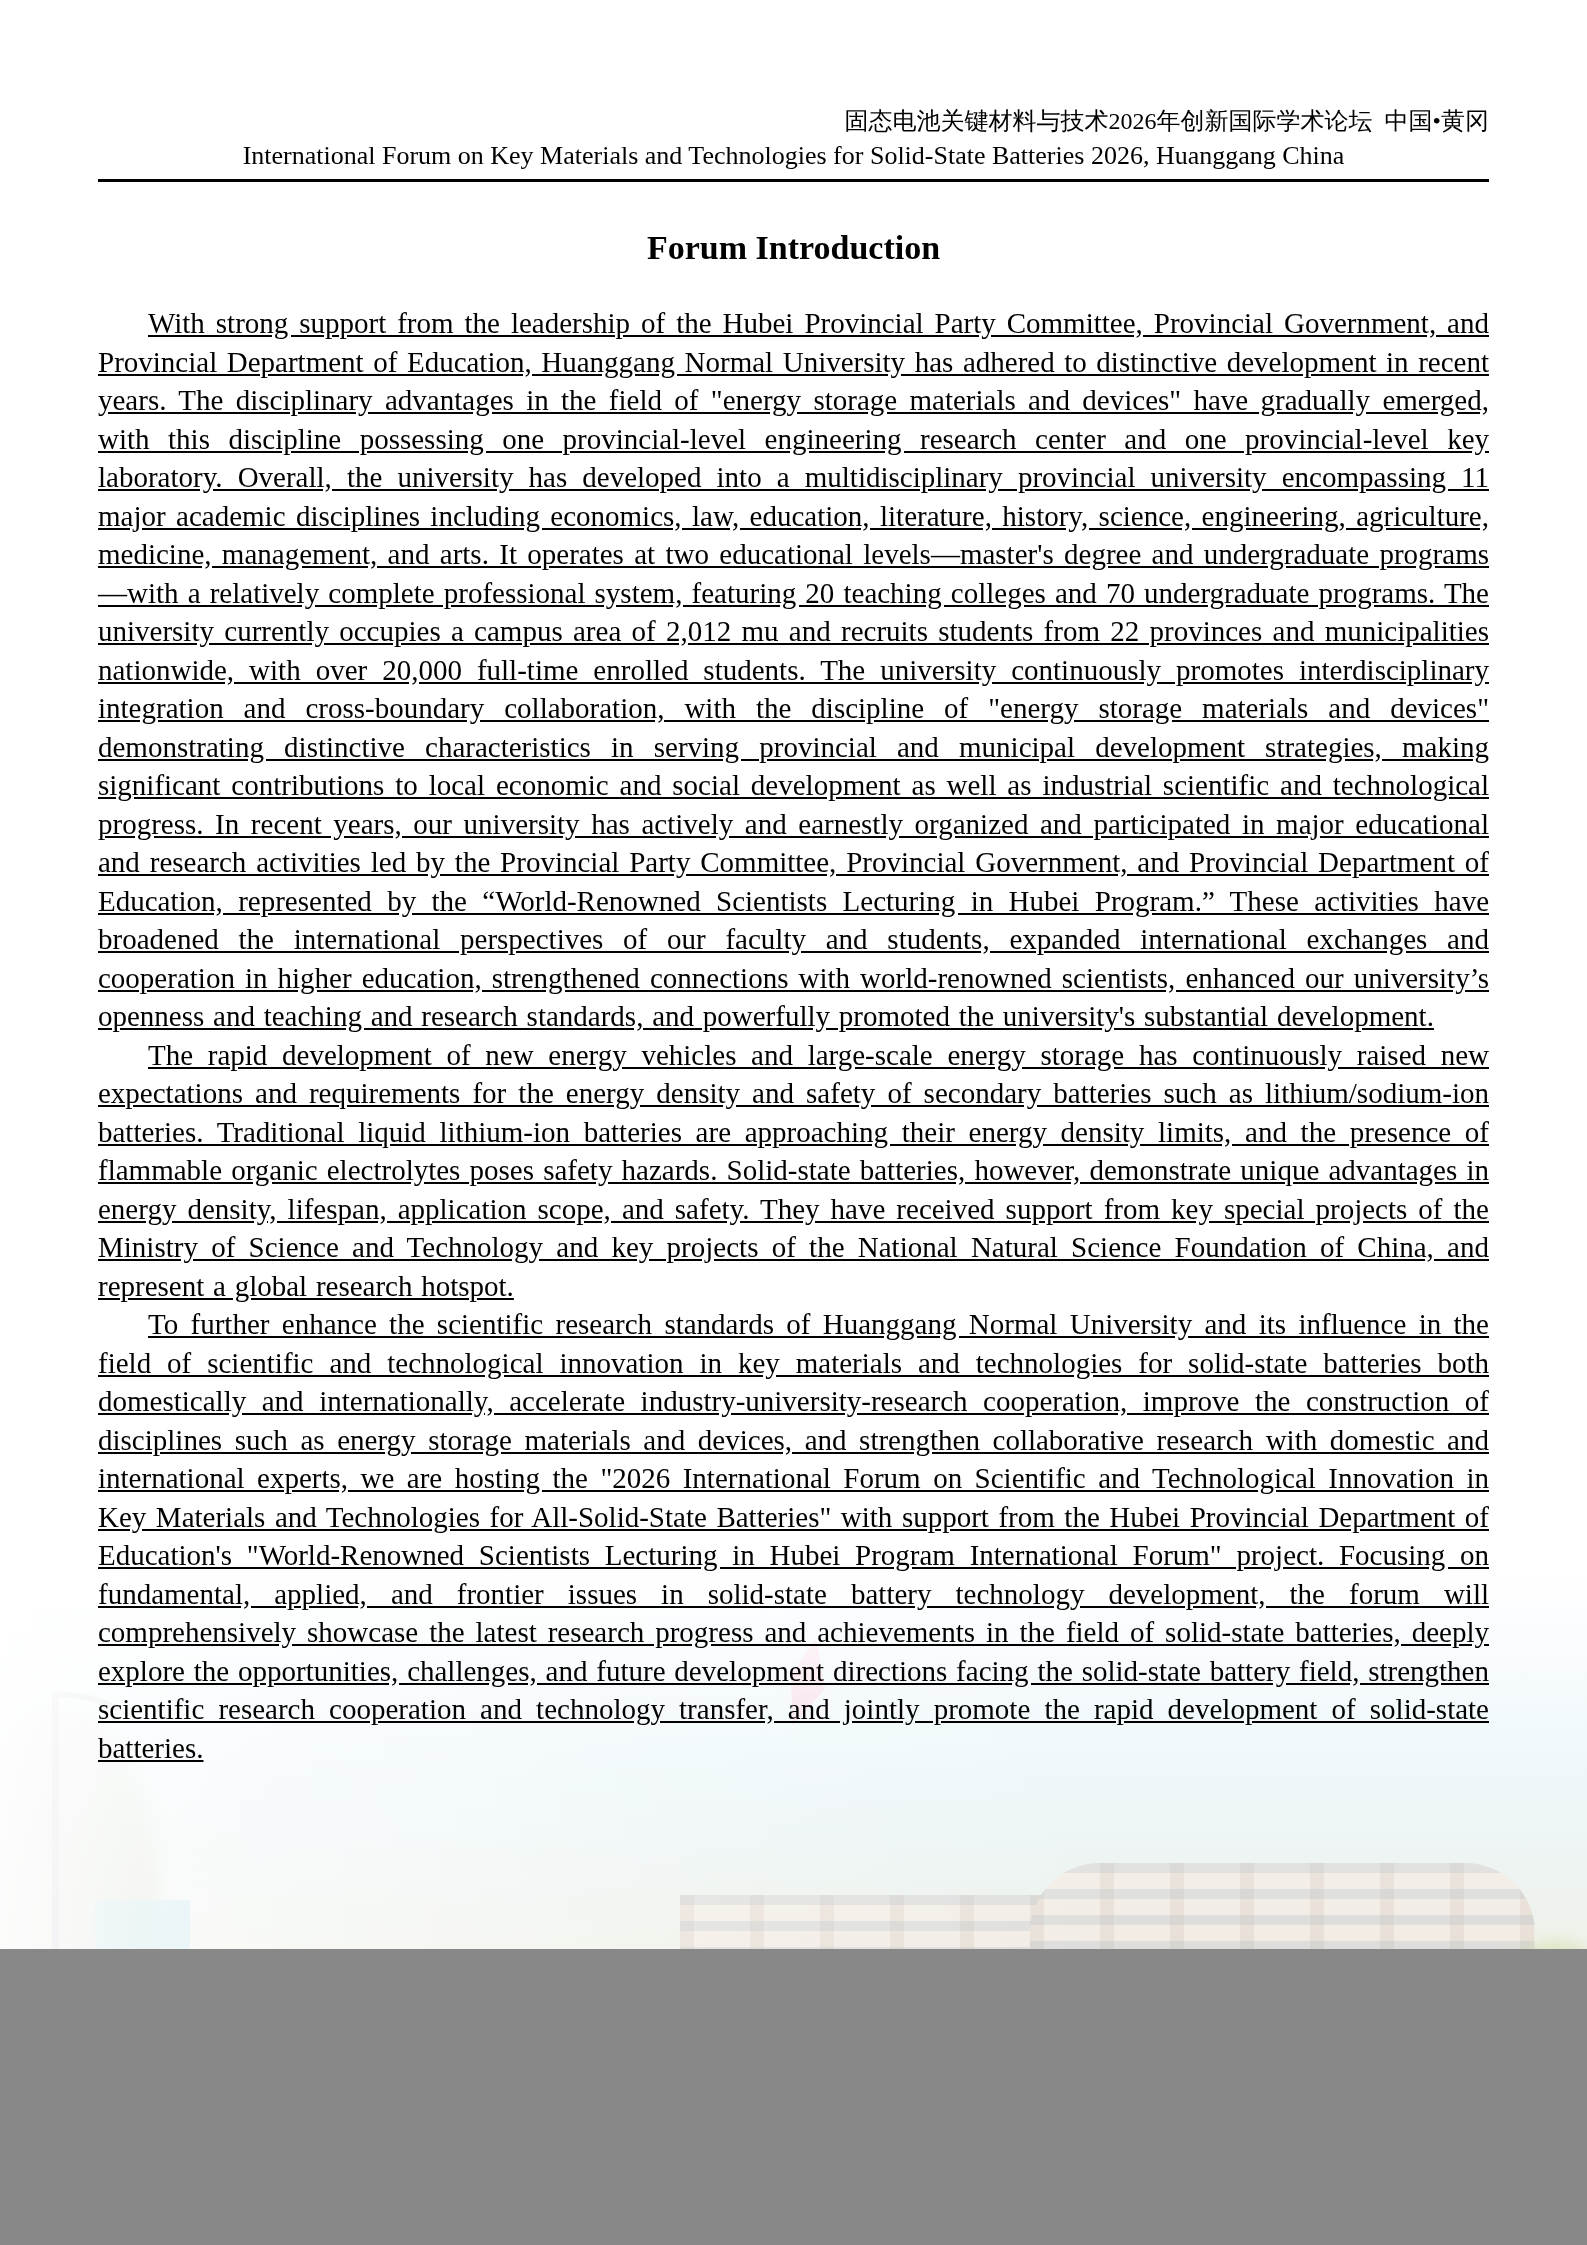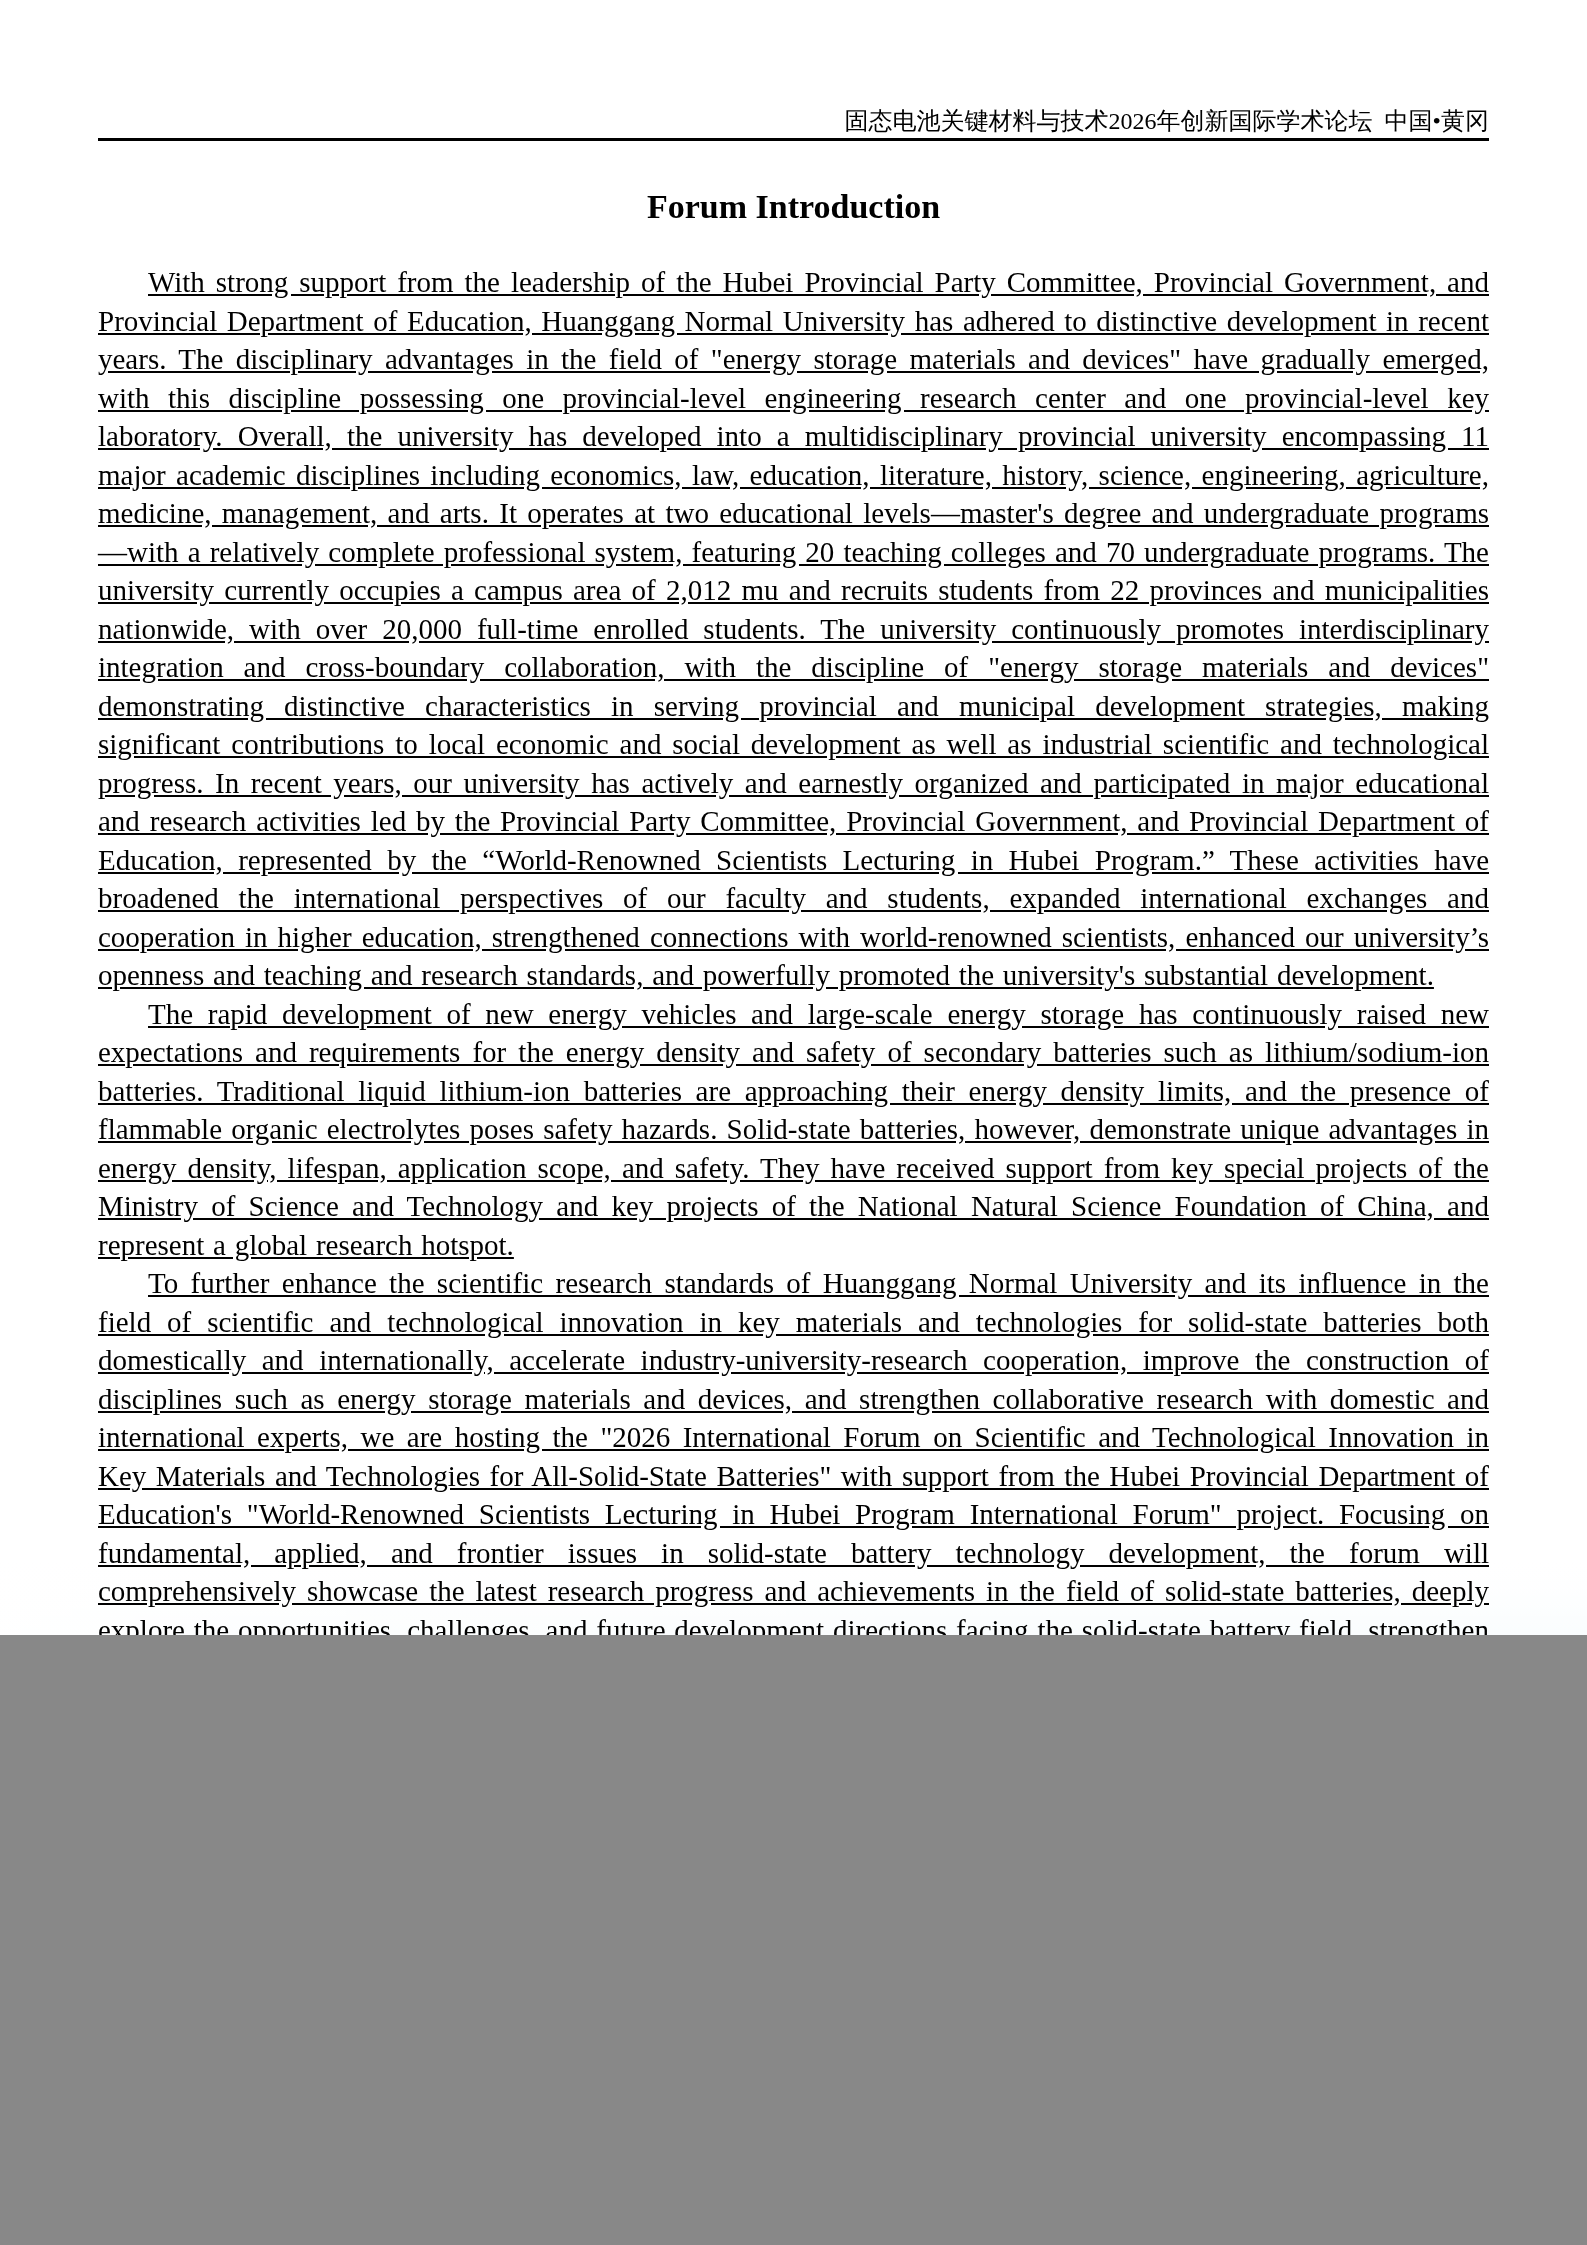--- a/index.html
+++ b/index.html
@@ -1,18 +1,18 @@
 <!DOCTYPE html>
 <html><head>
 <meta charset="utf-8">
 <style>
   html,body{margin:0;padding:0;background:#888;}
   .page{
     position:relative;
-    width:1587px;height:1635px;
+    width:1587px;height:1949px;
     background:#ffffff;
     overflow:hidden;
     font-family:"Liberation Serif","DejaVu Serif",serif;
     color:#000;
   }
 
   
   .photo{position:absolute;left:0;top:1555px;width:1587px;height:690px;opacity:.8;pointer-events:none;}
   .photo *{position:absolute;}
   .sky{left:0;top:0;width:100%;height:100%;
@@ -119,20 +119,21 @@
     <div class="pole-stripe"></div>
     <div class="bollard"></div>
     <div class="thin-post"></div>
     <div class="pink-flag"></div>
     <div class="blue-streak"></div>
     <div class="fade-overlay"></div>
   </div>
 
   <div class="content">
     <div class="header-zh">固态电池关键材料与技术2026年创新国际学术论坛  中国•黄冈</div>
+    <div class="header-en">International Forum on Key Materials and Technologies for Solid-State Batteries 2026, Huanggang China</div>
     <div class="header-rule"></div>
 
 
     <div class="section-heading">Forum Introduction</div>
 
     <div class="body-text">
       <p>With strong support from the leadership of the Hubei Provincial Party Committee, Provincial Government, and Provincial Department of Education, Huanggang Normal University has adhered to distinctive development in recent years. The disciplinary advantages in the field of "energy storage materials and devices" have gradually emerged, with this discipline possessing one provincial-level engineering research center and one provincial-level key laboratory. Overall, the university has developed into a multidisciplinary provincial university encompassing 11 major academic disciplines including economics, law, education, literature, history, science, engineering, agriculture, medicine, management, and arts. It operates at two educational levels—master's degree and undergraduate programs—with a relatively complete professional system, featuring 20 teaching colleges and 70 undergraduate programs. The university currently occupies a campus area of 2,012 mu and recruits students from 22 provinces and municipalities nationwide, with over 20,000 full-time enrolled students. The university continuously promotes interdisciplinary integration and cross-boundary collaboration, with the discipline of "energy storage materials and devices" demonstrating distinctive characteristics in serving provincial and municipal development strategies, making significant contributions to local economic and social development as well as industrial scientific and technological progress. In recent years, our university has actively and earnestly organized and participated in major educational and research activities led by the Provincial Party Committee, Provincial Government, and Provincial Department of Education, represented by the “World-Renowned Scientists Lecturing in Hubei Program.” These activities have broadened the international perspectives of our faculty and students, expanded international exchanges and cooperation in higher education, strengthened connections with world-renowned scientists, enhanced our university’s openness and teaching and research standards, and powerfully promoted the university's substantial development.</p>
       <p>The rapid development of new energy vehicles and large-scale energy storage has continuously raised new expectations and requirements for the energy density and safety of secondary batteries such as lithium/sodium-ion batteries. Traditional liquid lithium-ion batteries are approaching their energy density limits, and the presence of flammable organic electrolytes poses safety hazards. Solid-state batteries, however, demonstrate unique advantages in energy density, lifespan, application scope, and safety. They have received support from key special projects of the Ministry of Science and Technology and key projects of the National Natural Science Foundation of China, and represent a global research hotspot.</p>
       <p>To further enhance the scientific research standards of Huanggang Normal University and its influence in the field of scientific and technological innovation in key materials and technologies for solid-state batteries both domestically and internationally, accelerate industry-university-research cooperation, improve the construction of disciplines such as energy storage materials and devices, and strengthen collaborative research with domestic and international experts, we are hosting the "2026 International Forum on Scientific and Technological Innovation in Key Materials and Technologies for All-Solid-State Batteries" with support from the Hubei Provincial Department of Education's "World-Renowned Scientists Lecturing in Hubei Program International Forum" project. Focusing on fundamental, applied, and frontier issues in solid-state battery technology development, the forum will comprehensively showcase the latest research progress and achievements in the field of solid-state batteries, deeply explore the opportunities, challenges, and future development directions facing the solid-state battery field, strengthen scientific research cooperation and technology transfer, and jointly promote the rapid development of solid-state batteries.</p>
     </div>

